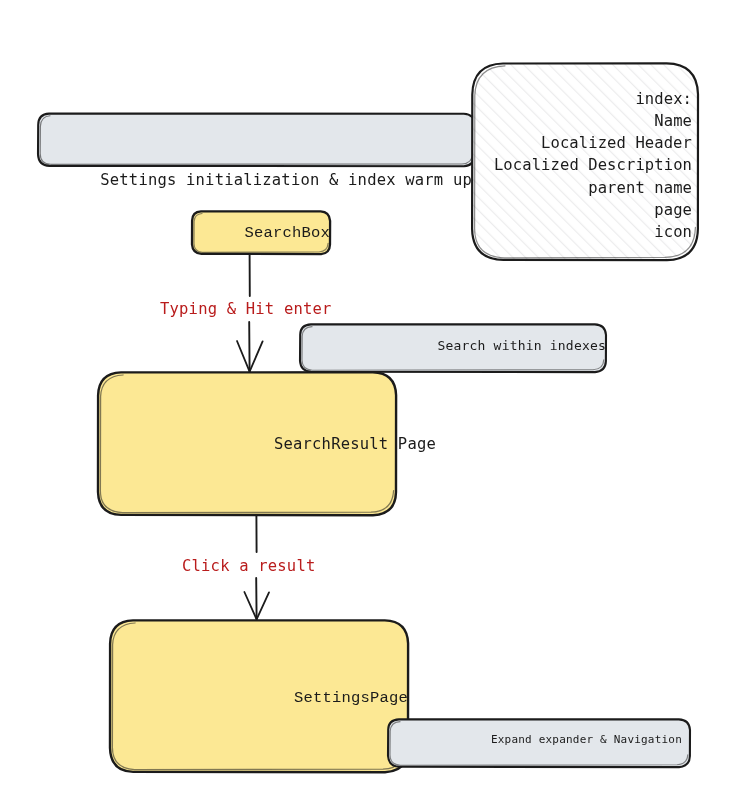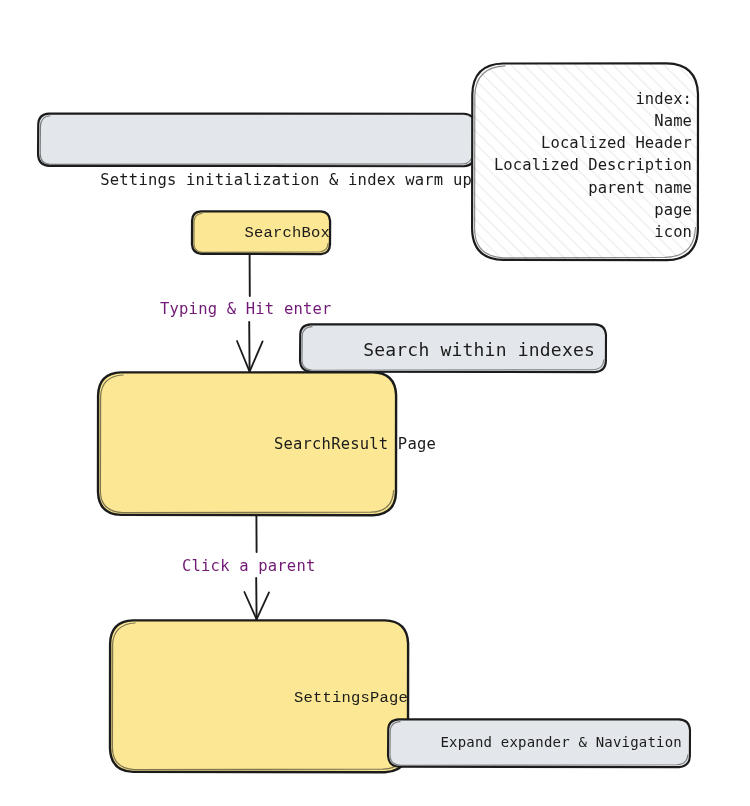--- a/index.html
+++ b/index.html
@@ -26,34 +26,34 @@
     position: absolute;
     text-align: right;
     color: #1b1b1b;
     font-family: "DejaVu Sans Mono", "Liberation Mono", monospace;
     white-space: pre;
     pointer-events: none;
     line-height: 1.30;
   }
   .edge-label {
     position: absolute;
-    color: #701a75;
+    color: #b91c1c;
     font-family: "DejaVu Sans Mono", "Liberation Mono", monospace;
     font-size: 15.5px;
     white-space: pre;
     letter-spacing: 0.2px;
   }
   
   #lbl-settings-init  { left: 52px;  top: 128px; width: 420px; font-size: 15.5px; letter-spacing: 0.2px; margin-top: 42px; }
   #lbl-index-note     { left: 478px; top: 88px;  width: 214px; font-size: 15.5px; letter-spacing: 0.1px; line-height: 1.43; }
   #lbl-searchbox      { left: 192px; top: 223px; width: 138px; font-size: 15.5px; letter-spacing: 0.2px; font-family: Liberation Mono, monospace; }
-  #lbl-search-indexes { left: 309px; top: 338px; width: 286px; font-size: 18px; letter-spacing: 0.2px; }
+  #lbl-search-indexes { left: 320px; top: 338px; width: 286px; font-size: 13px; letter-spacing: 0.2px; }
   #lbl-searchresult   { left: 98px;  top: 434px; width: 338px; font-size: 15.5px; letter-spacing: 0.2px; }
   #lbl-settingspage   { left: 110px; top: 688px; width: 298px; font-size: 15.5px; letter-spacing: 0.2px; font-family: Liberation Mono, monospace; }
-  #lbl-expand-nav     { left: 396px; top: 733px; width: 286px; font-size: 14px; letter-spacing: 0.2px; }
+  #lbl-expand-nav     { left: 396px; top: 733px; width: 286px; font-size: 11px; letter-spacing: 0.2px; }
   #lbl-edge-typing    { left: 160px; top: 300px; }
   #lbl-edge-click     { left: 182px; top: 557px; }
 </style>
 </head>
 <body>
 
 <svg id="diagram-canvas" viewBox="0 0 750 806" xmlns="http://www.w3.org/2000/svg">
   <defs>
 
     <pattern id="hatch" width="9" height="9" patternUnits="userSpaceOnUse" patternTransform="rotate(-45)">
@@ -141,13 +141,13 @@
 <div class="node-label" id="lbl-search-indexes">Search within indexes</div>
 
 <div class="node-label" id="lbl-searchresult">SearchResult Page</div>
 
 <div class="node-label" id="lbl-settingspage">SettingsPage</div>
 
 <div class="node-label" id="lbl-expand-nav">Expand expander &amp; Navigation</div>
 
 <div class="edge-label" id="lbl-edge-typing">Typing &amp; Hit enter</div>
 
-<div class="edge-label" id="lbl-edge-click">Click a parent</div>
+<div class="edge-label" id="lbl-edge-click">Click a result</div>
 
 </body></html>

